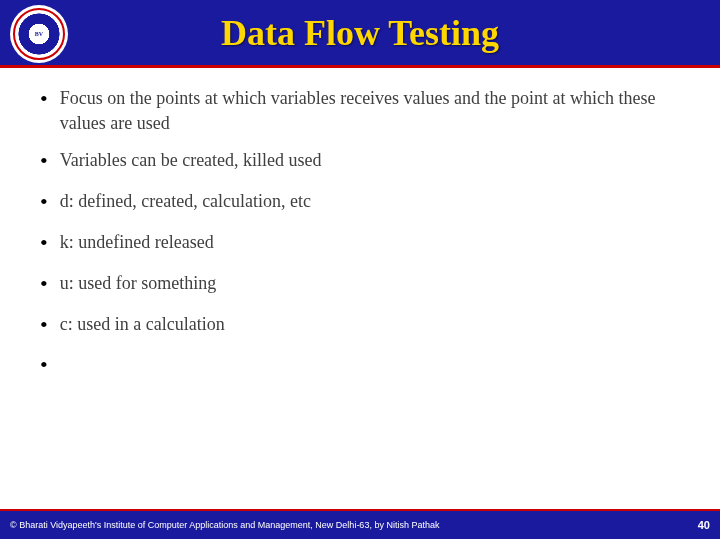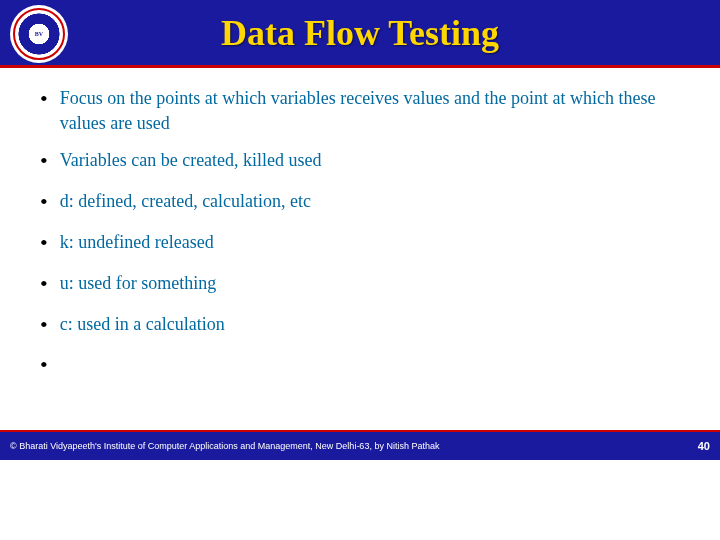--- a/index.html
+++ b/index.html
@@ -12,21 +12,21 @@
       width: 720px;
       height: 540px;
       background: #ffffff;
       font-family: 'Times New Roman', Times, serif;
       overflow: hidden;
       position: relative;
     }
 
     .slide-container {
       width: 720px;
-      height: 460px;
+      height: 539px;
       background: #ffffff;
       position: relative;
       display: flex;
       flex-direction: column;
     }
 
     
     .header {
       background: #1a1a9e;
       width: 100%;
@@ -100,21 +100,21 @@
     .bullet-dot {
       color: #000;
       font-size: 22px;
       margin-right: 12px;
       margin-top: -2px;
       flex-shrink: 0;
     }
 
     .bullet-text {
       font-size: 18px;
-      color: #0369a1;
+      color: #404040;
       line-height: 1.4;
     }
 
     
     .footer {
       background: #1a1a9e;
       width: 100%;
       height: 30px;
       display: flex;
       align-items: center;

